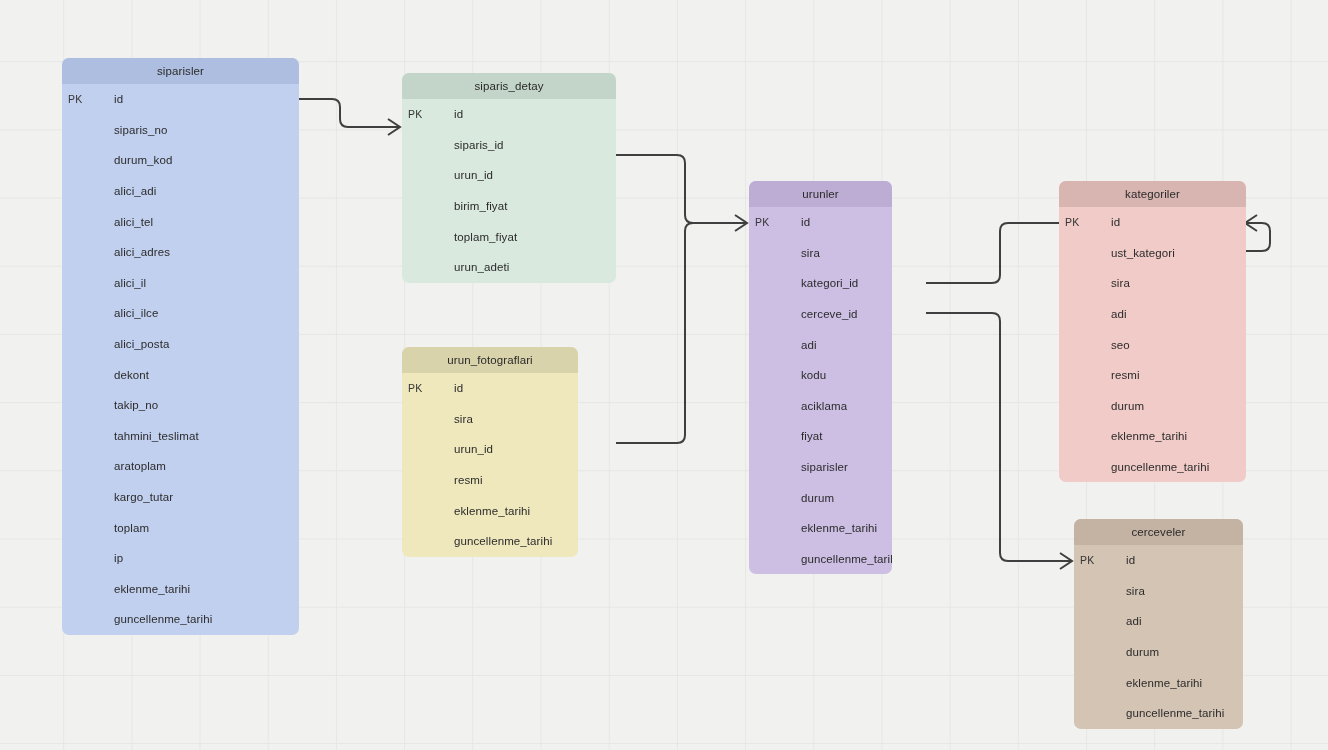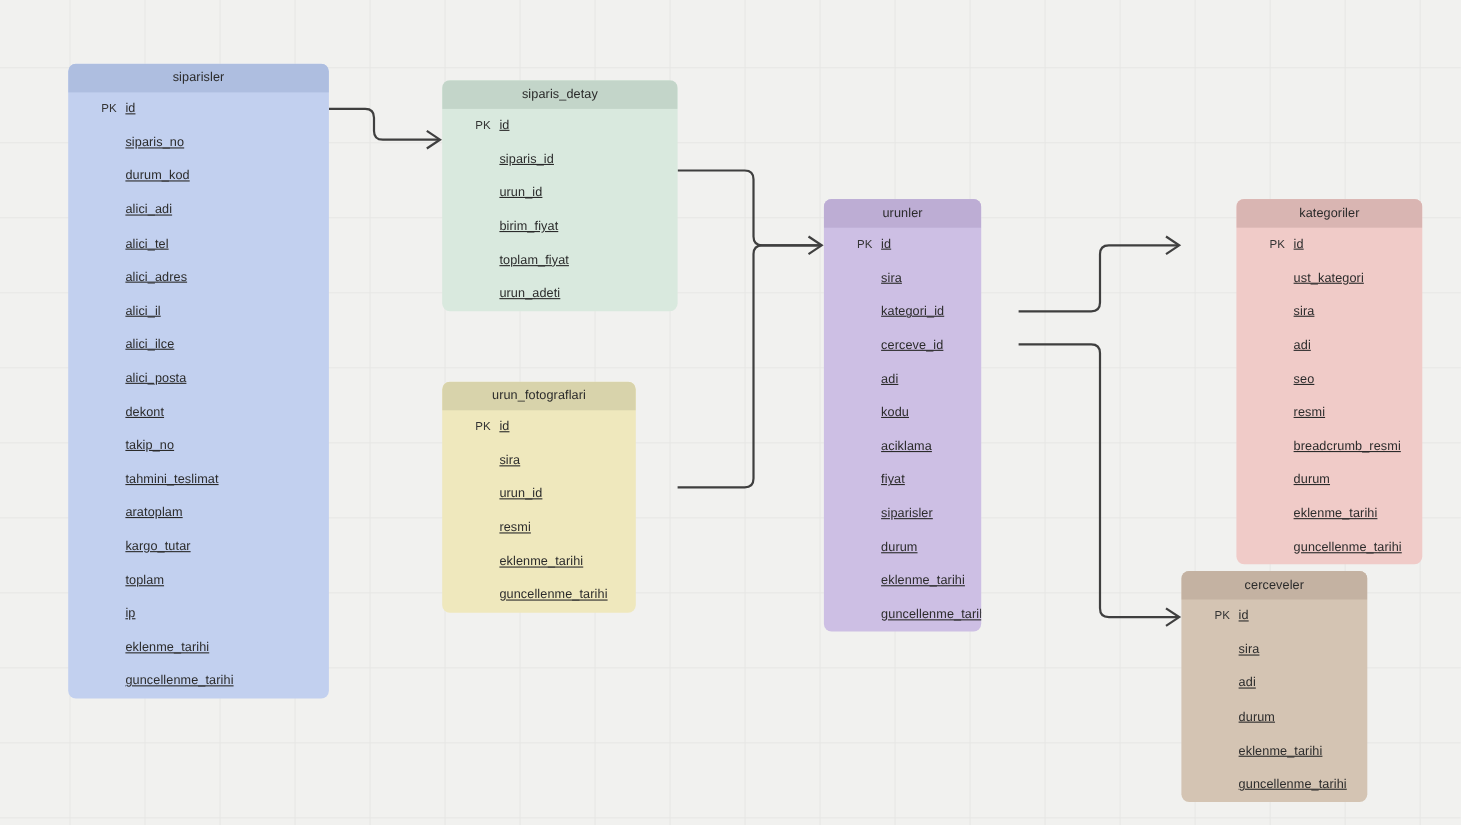--- a/index.html
+++ b/index.html
@@ -68,30 +68,29 @@
   .field-row {
     height: 30.6px;
     display: flex;
     align-items: center;
     font-size: 11.5px;
     color: #2b2b2b;
   }
   .field-key {
     width: 52px;
     flex: 0 0 52px;
-    padding-left: 30px;
+    padding-left: 6px;
     box-sizing: border-box;
     font-size: 10.5px;
     color: #353535;
     letter-spacing: 0.2px;
   }
   .field-name {
     flex: 1 1 auto;
     letter-spacing: 0.1px;
-    text-decoration: underline;
   }
 </style>
 </head>
 <body>
 
 <div id="canvas">
 
   <svg id="edges" viewBox="0 0 1328 750" width="1328" height="750">
 
     <g>
@@ -306,21 +305,21 @@
           <div class="field-row">
             <div class="field-key"></div>
             <div class="field-name">eklenme_tarihi</div>
           </div>
           <div class="field-row">
             <div class="field-key"></div>
             <div class="field-name">guncellenme_tarihi</div>
           </div>
         </div>
       </div>
-      <div class="table-node" style="left: 1124px; top: 181px; width: 169px; background: rgb(240, 203, 200);">
+      <div class="table-node" style="left: 1059px; top: 181px; width: 187px; background: rgb(240, 203, 200);">
         <div class="table-title" style="background: rgb(217, 181, 178);">kategoriler</div>
         <div class="table-body">
           <div class="field-row">
             <div class="field-key">PK</div>
             <div class="field-name">id</div>
           </div>
           <div class="field-row">
             <div class="field-key"></div>
             <div class="field-name">ust_kategori</div>
           </div>
@@ -332,24 +331,20 @@
             <div class="field-key"></div>
             <div class="field-name">adi</div>
           </div>
           <div class="field-row">
             <div class="field-key"></div>
             <div class="field-name">seo</div>
           </div>
           <div class="field-row">
             <div class="field-key"></div>
             <div class="field-name">resmi</div>
-          </div>
-          <div class="field-row">
-            <div class="field-key"></div>
-            <div class="field-name">breadcrumb_resmi</div>
           </div>
           <div class="field-row">
             <div class="field-key"></div>
             <div class="field-name">durum</div>
           </div>
           <div class="field-row">
             <div class="field-key"></div>
             <div class="field-name">eklenme_tarihi</div>
           </div>
           <div class="field-row">

